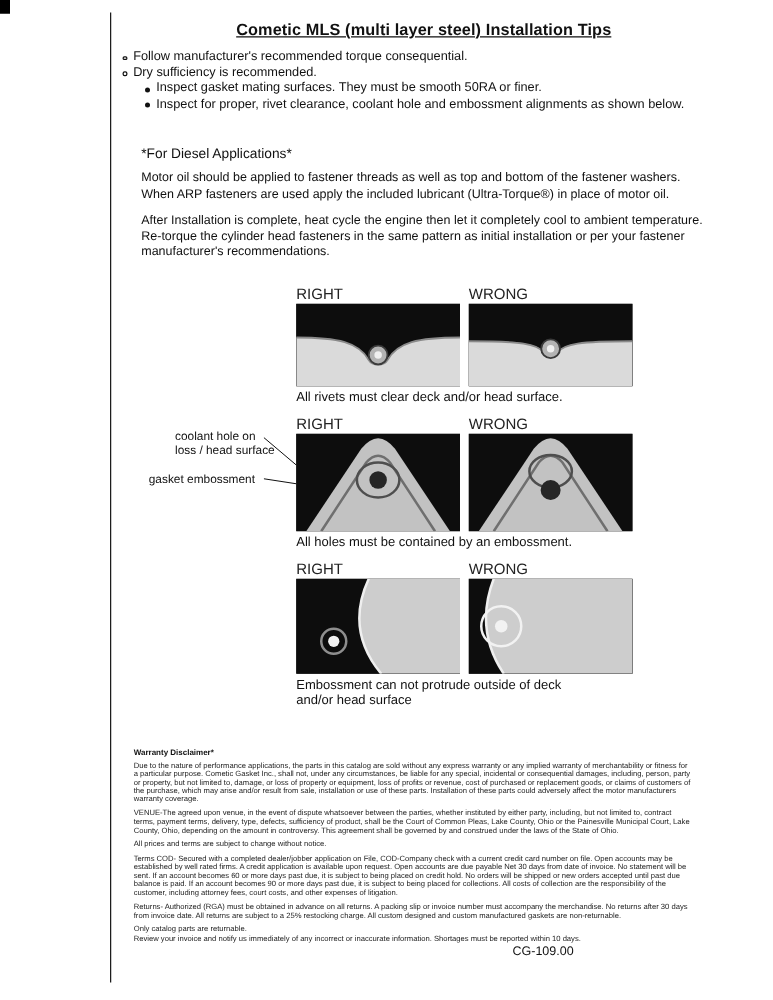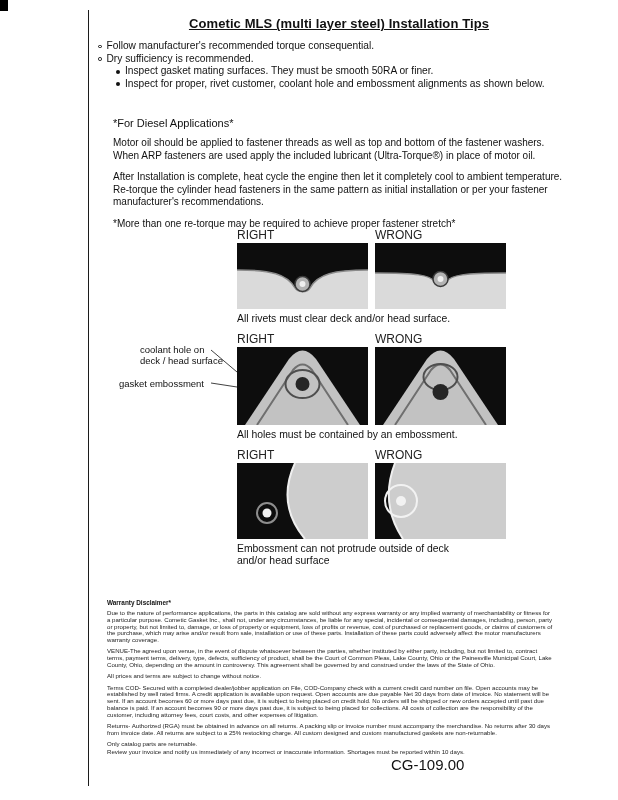--- a/index.html
+++ b/index.html
@@ -43,21 +43,21 @@
   .ann-coolant { left:-97px; top:12px; width:95px; }
   .ann-emboss { left:-118px; top:46px; width:100px; }
   .leaders { position:absolute; left:-26px; top:16px; width:26px; height:42px; }
 
   
   .legal { position:absolute; left:107px; top:599px; width:448px; }
   .legal h3 { font-size:6.4px; font-weight:bold; margin-bottom:4px; color:#111; }
   .legal p { font-size:6.1px; line-height:6.8px; margin-bottom:4.5px; color:#1d1d1d; }
   .legal p.tight { margin-bottom:1px; }
 
-  .footer-code { position:absolute; left:391px; top:756px; font-size:15px; color:#111; }
+  .footer-code { position:absolute; left:410px; top:756px; font-size:10px; color:#111; }
 </style>
 </head>
 <body>
 
 <div class="page">
   <div class="corner-mark"></div>
   <div class="left-rule"></div>
 
   <div class="tips">
     <h1 class="title">Cometic MLS (multi layer steel) Installation Tips</h1>
@@ -69,30 +69,29 @@
       <li class="bullet-item">
         <span class="marker"></span>
         <span>Dry sufficiency is recommended.</span>
       </li>
       <li class="bullet-item sub">
         <span class="marker"></span>
         <span>Inspect gasket mating surfaces.  They must be smooth 50RA or finer.</span>
       </li>
       <li class="bullet-item sub">
         <span class="marker"></span>
-        <span>Inspect for proper, rivet customer, coolant hole and embossment alignments as shown below.</span>
+        <span>Inspect for proper, rivet clearance, coolant hole and embossment alignments as shown below.</span>
       </li>
     </ul>
   </div>
 
   <div class="diesel">
     <h2>*For Diesel Applications*</h2>
     <p>Motor oil should be applied to fastener threads as well as top and bottom of the fastener washers. When ARP fasteners are used apply the included lubricant (Ultra-Torque®) in place of motor oil.</p>
     <p>After Installation is complete, heat cycle the engine then let it completely cool to ambient temperature. Re-torque the cylinder head fasteners in the same pattern as initial installation or per your fastener manufacturer's recommendations.</p>
-    <p class="note">*More than one re-torque may be required to achieve proper fastener stretch*</p>
   </div>
 
   <div class="diagrams">
 
     <div class="drow">
       <div class="dlabels">
         <span class="dlabel">RIGHT</span>
         <span class="dlabel">WRONG</span>
       </div>
       <div class="dimgs">
@@ -114,21 +113,21 @@
             <circle cx="65.5" cy="36" r="3" fill="#efefef"></circle>
           </svg>
         </div>
       </div>
       <div class="dcaption">All rivets must clear deck and/or head surface.</div>
     </div>
 
     <div class="drow">
       <div class="ann ann-coolant">
         <span>coolant hole on</span>
-        <span>deck / head surface</span>
+        <span>loss / head surface</span>
       </div>
       <div class="ann ann-emboss">gasket embossment</div>
       <svg class="leaders" width="26" height="42" viewBox="0 0 26 42" xmlns="http://www.w3.org/2000/svg">
         <line x1="0" y1="2" x2="26" y2="24" stroke="#111" stroke-width="0.8"></line>
         <line x1="0" y1="35" x2="26" y2="39" stroke="#111" stroke-width="0.8"></line>
       </svg>
       <div class="dlabels">
         <span class="dlabel">RIGHT</span>
         <span class="dlabel">WRONG</span>
       </div>

